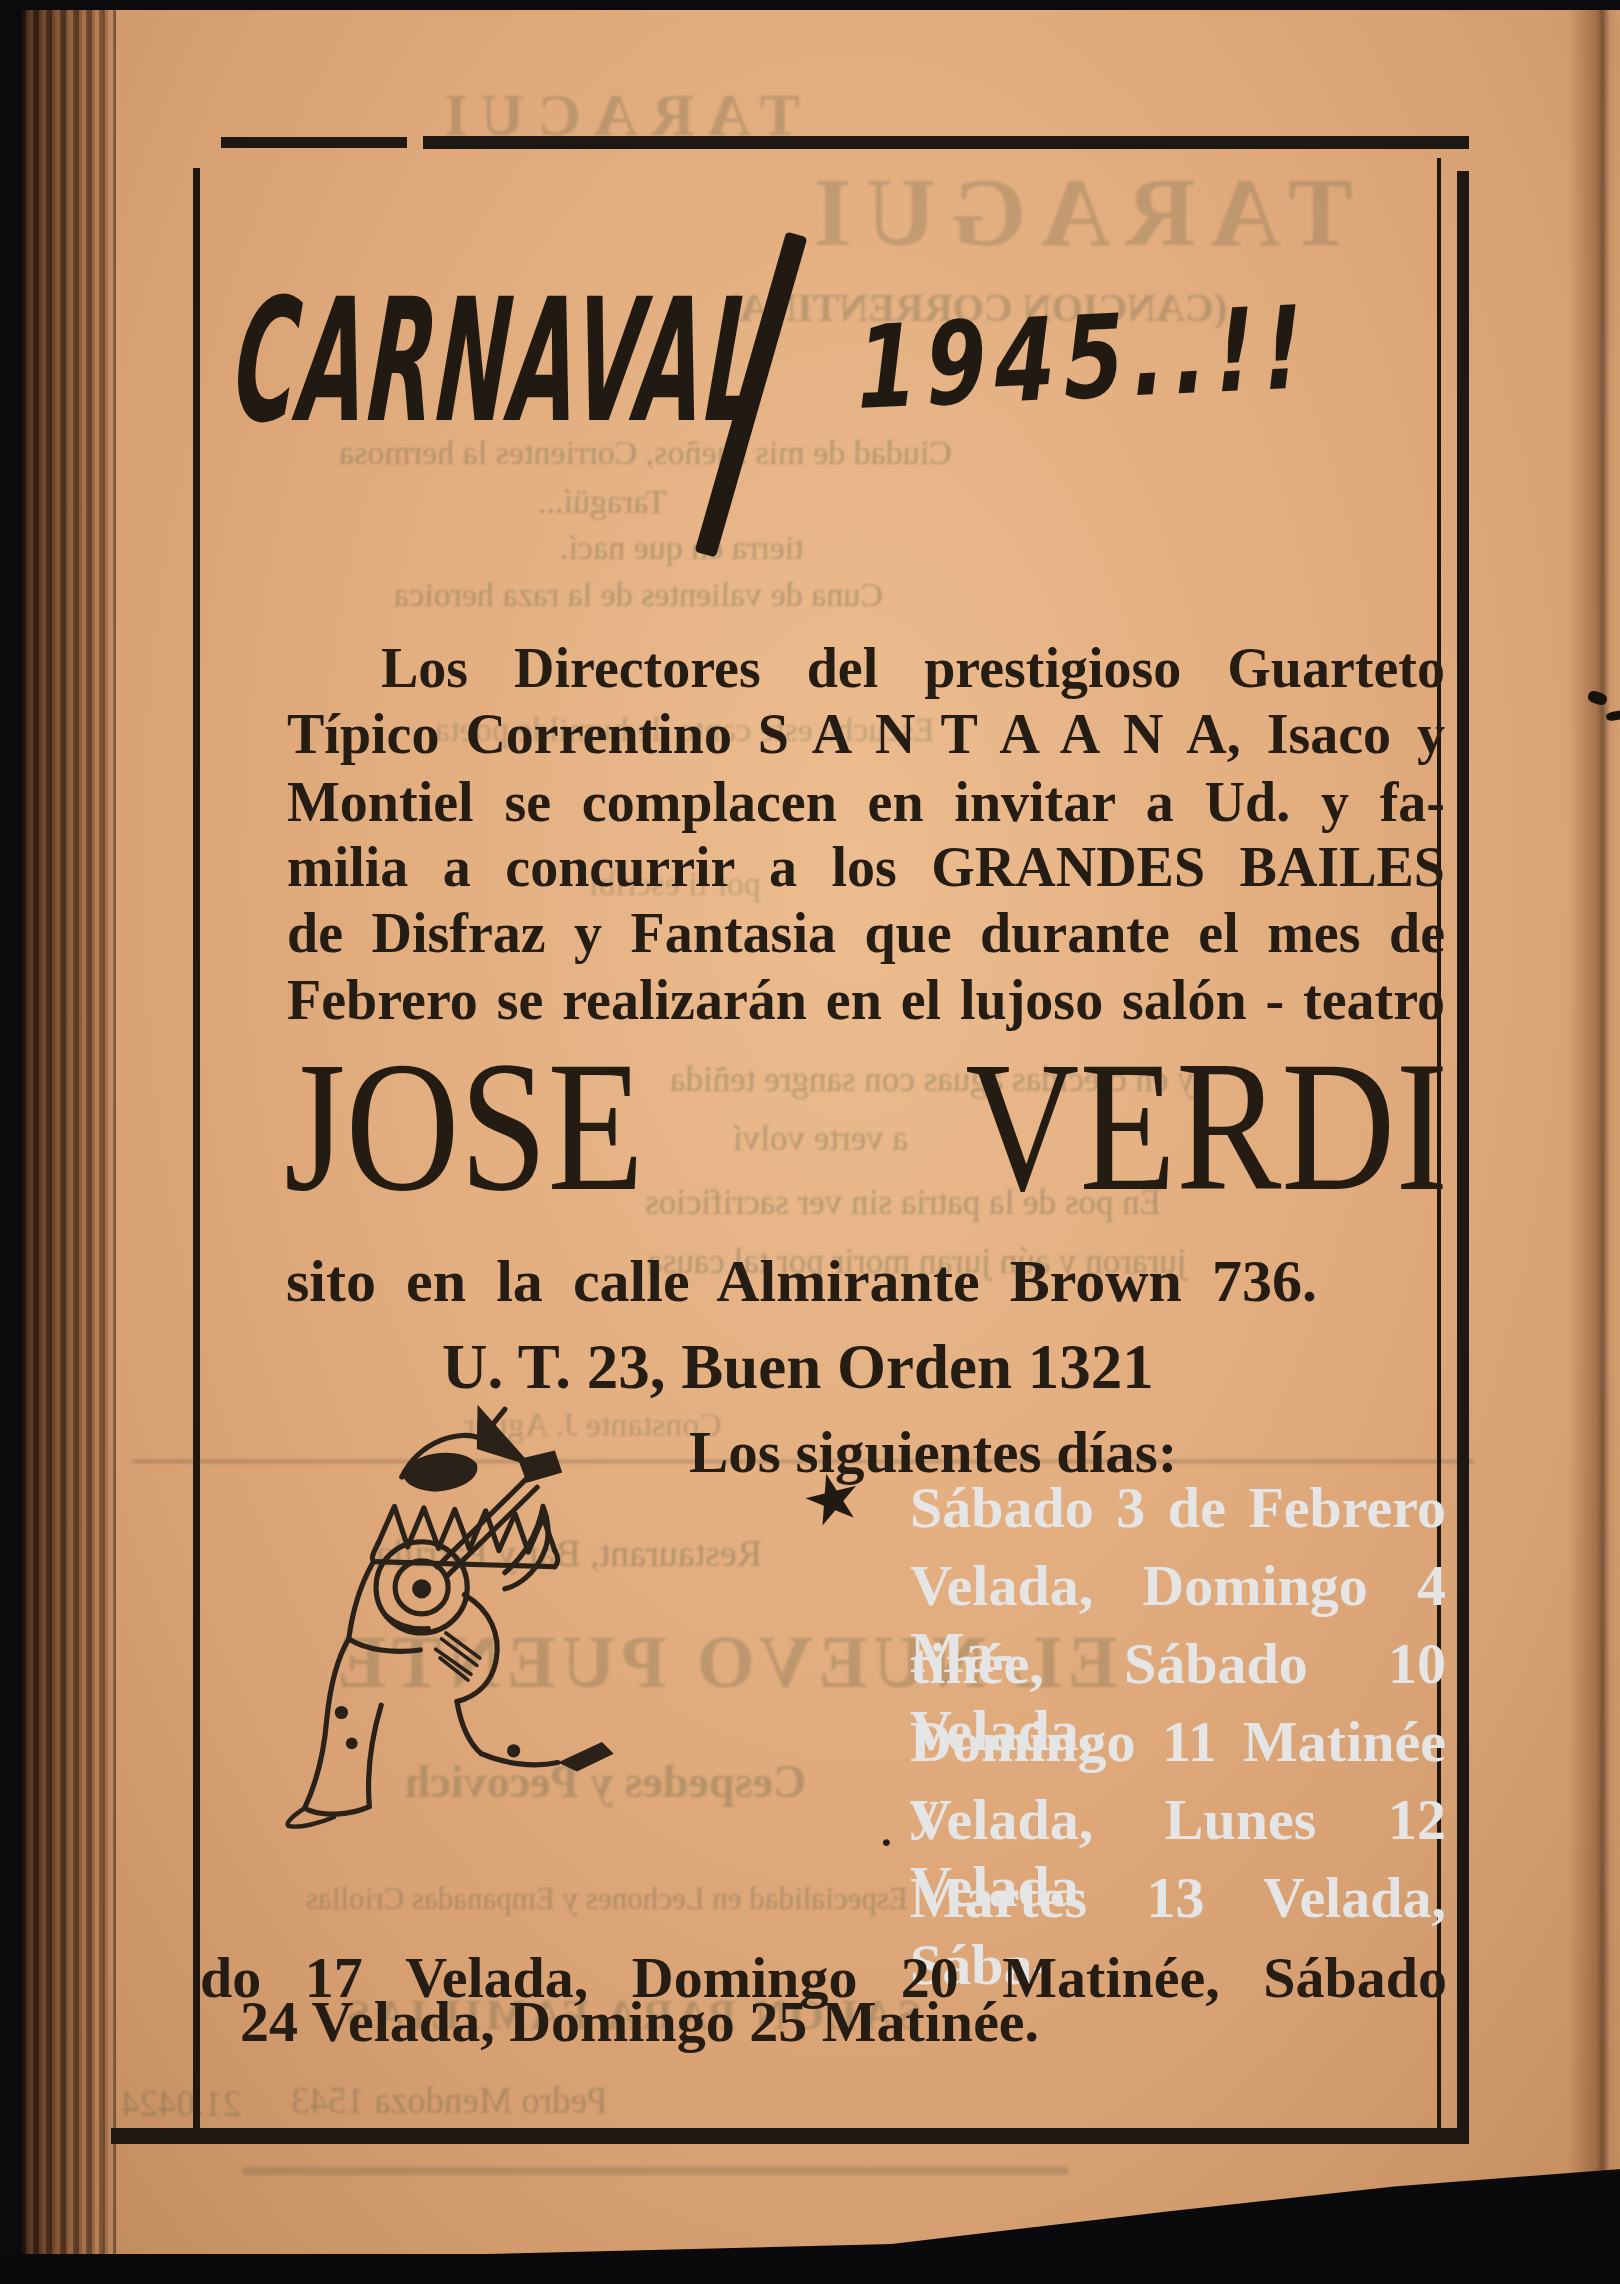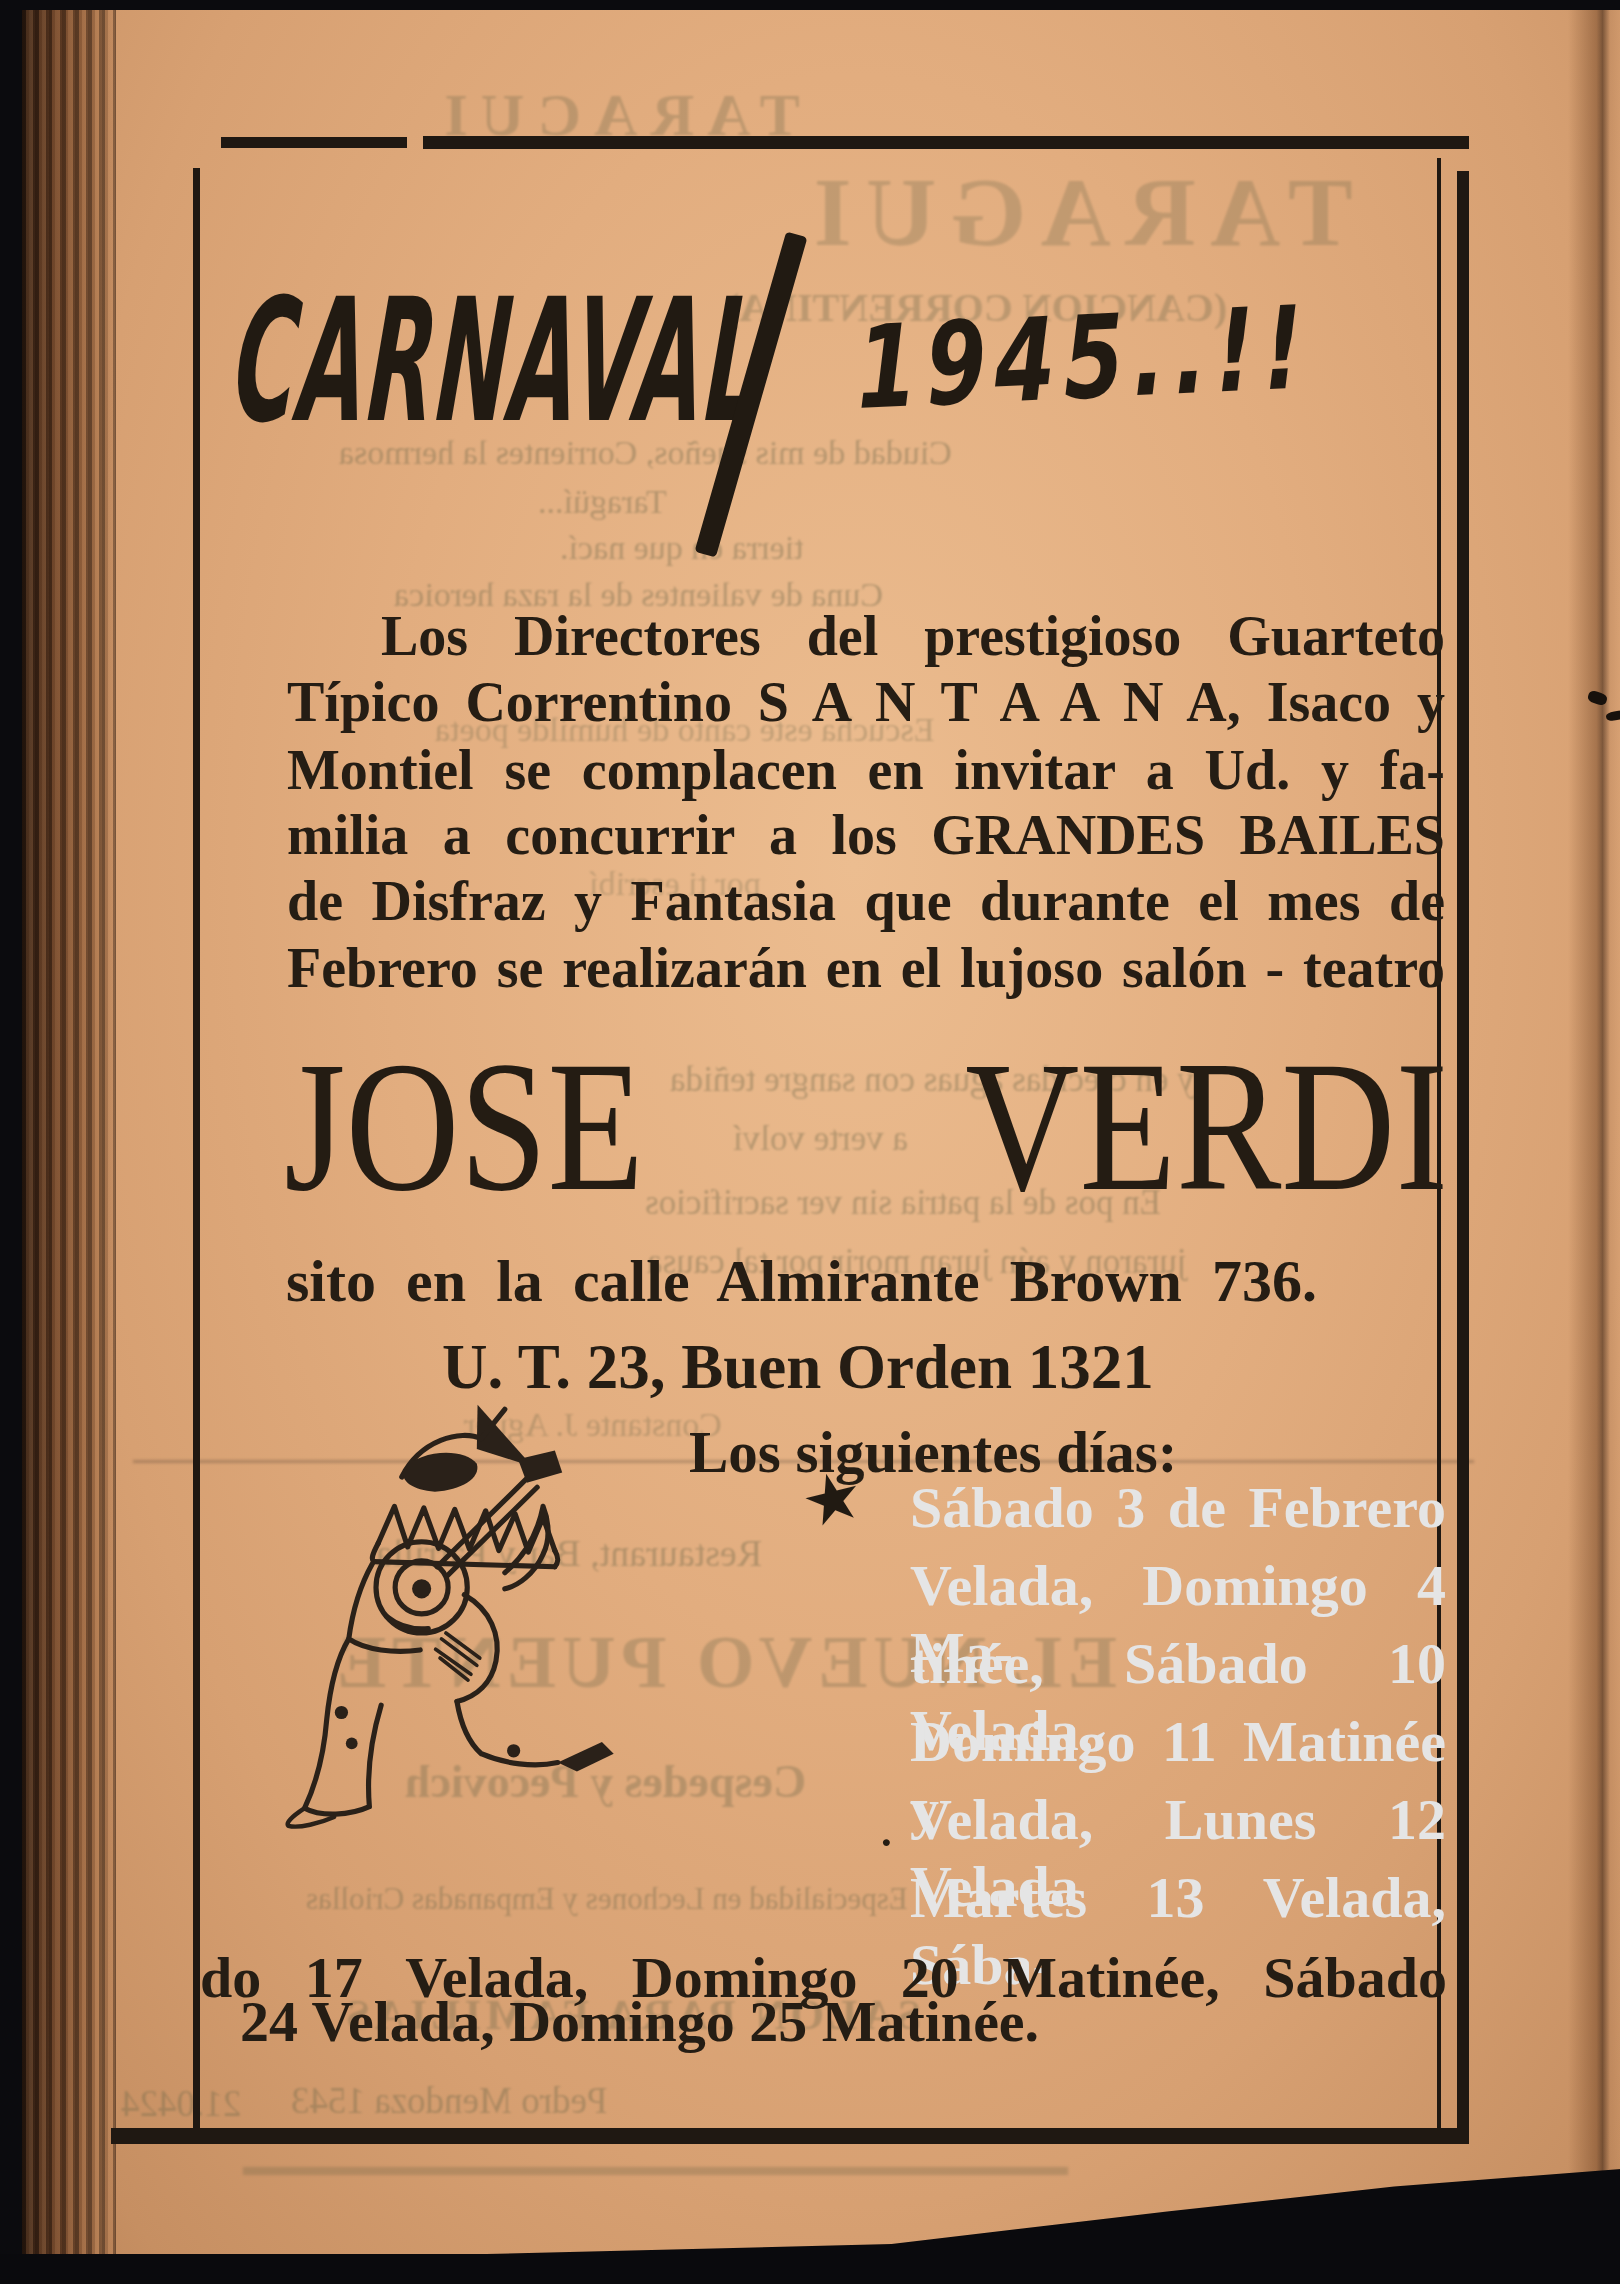--- a/index.html
+++ b/index.html
@@ -87,21 +87,21 @@
     position:absolute;left:855px;top:302px;
     font-family:"DejaVu Sans", sans-serif;font-weight:bold;font-style:italic;
     font-size:109px;color:#211a12;white-space:nowrap;
     transform:scale(0.80,1.05) rotate(-2deg);transform-origin:left top;
     letter-spacing:10.3px;
   }
   
   .intro{
     position:absolute;left:287px;width:1158px;height:62px;
     font-size:56px;font-weight:bold;color:#251d14;white-space:nowrap;
-    text-align:justify;text-align-last:justify;white-space:normal;
+    text-align:justify;text-align-last:justify;white-space:normal;margin-top:32px;
   }
   .l0{top:604px;padding-left:94px;width:1064px;}
   .l1{top:670px;}.l2{top:738px;}.l3{top:803px;}.l4{top:869px;}.l5{top:936px;}
   .venue{
     position:absolute;left:284px;top:1033px;width:1164px;
     display:flex;justify-content:space-between;
     font-size:158px;color:#241c13;line-height:1;
     transform:scaleY(1.18);transform-origin:left top;
   }
   .address{

